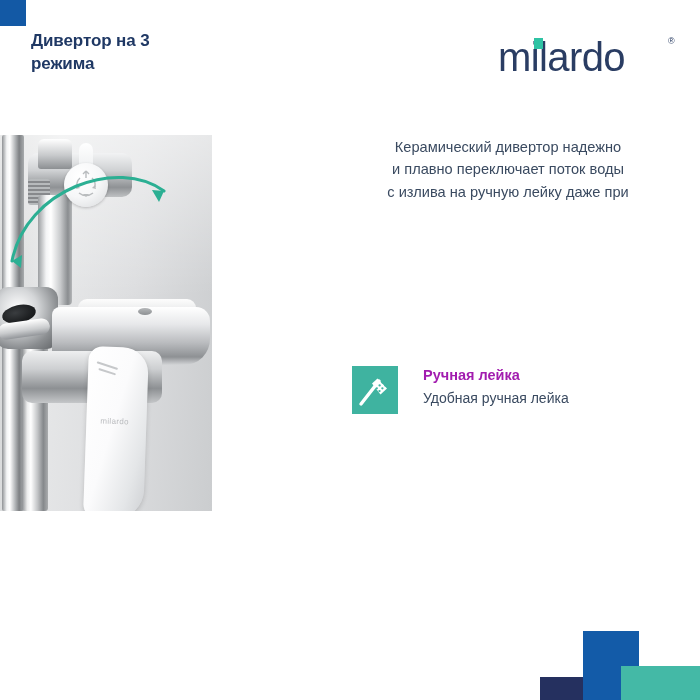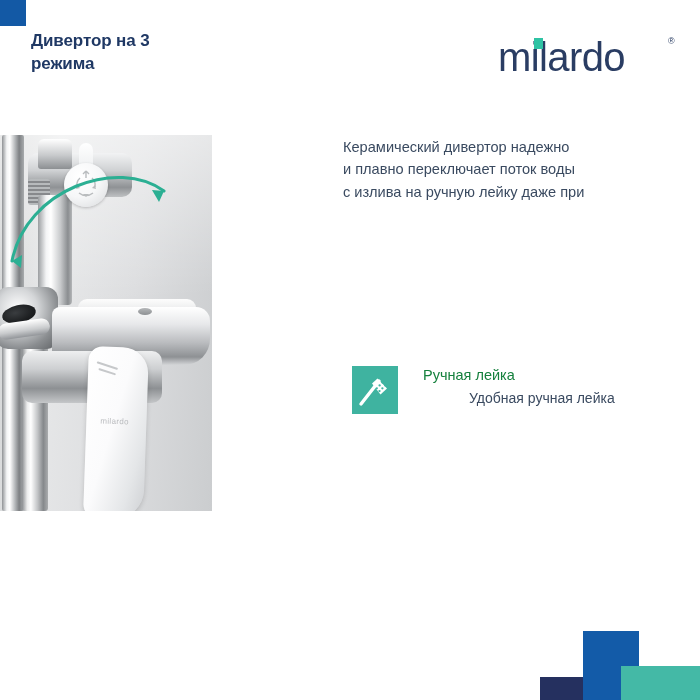--- a/index.html
+++ b/index.html
@@ -299,21 +299,21 @@
   
   .paragraph {
     position: absolute;
     left: 343px;
     top: 136px;
     width: 330px;
     font-size: 14.6px;
     line-height: 1.54;
     color: #3A4A60;
   }
-  .paragraph .ln { display: block; white-space: nowrap; }
+  .paragraph .ln { display: block; white-space: nowrap; text-align: center; }
 
   
   .feature {
     position: absolute;
     left: 352px;
     top: 366px;
     width: 300px;
   }
   .feature-icon {
     position: absolute;
@@ -324,30 +324,29 @@
     background: #3FB3A0;
   }
   .feature-text {
     position: absolute;
     left: 71px;
     top: 0px;
     width: 230px;
   }
   .feature-title {
     font-size: 14.5px;
-    font-weight: normal;
-    color: #15803d;
+    font-weight: bold;
+    color: #a21caf;
     line-height: 1.35;
     margin-bottom: 2px;
   }
   .feature-desc {
     font-size: 14px;
     line-height: 1.45;
     color: #3A4A60;
-    margin-left: 46px;
   }
   .feature-desc .ln { display: block; white-space: nowrap; }
 
   
   .deco-navy {
     position: absolute;
     left: 540px;
     top: 677px;
     width: 82px;
     height: 23px;

